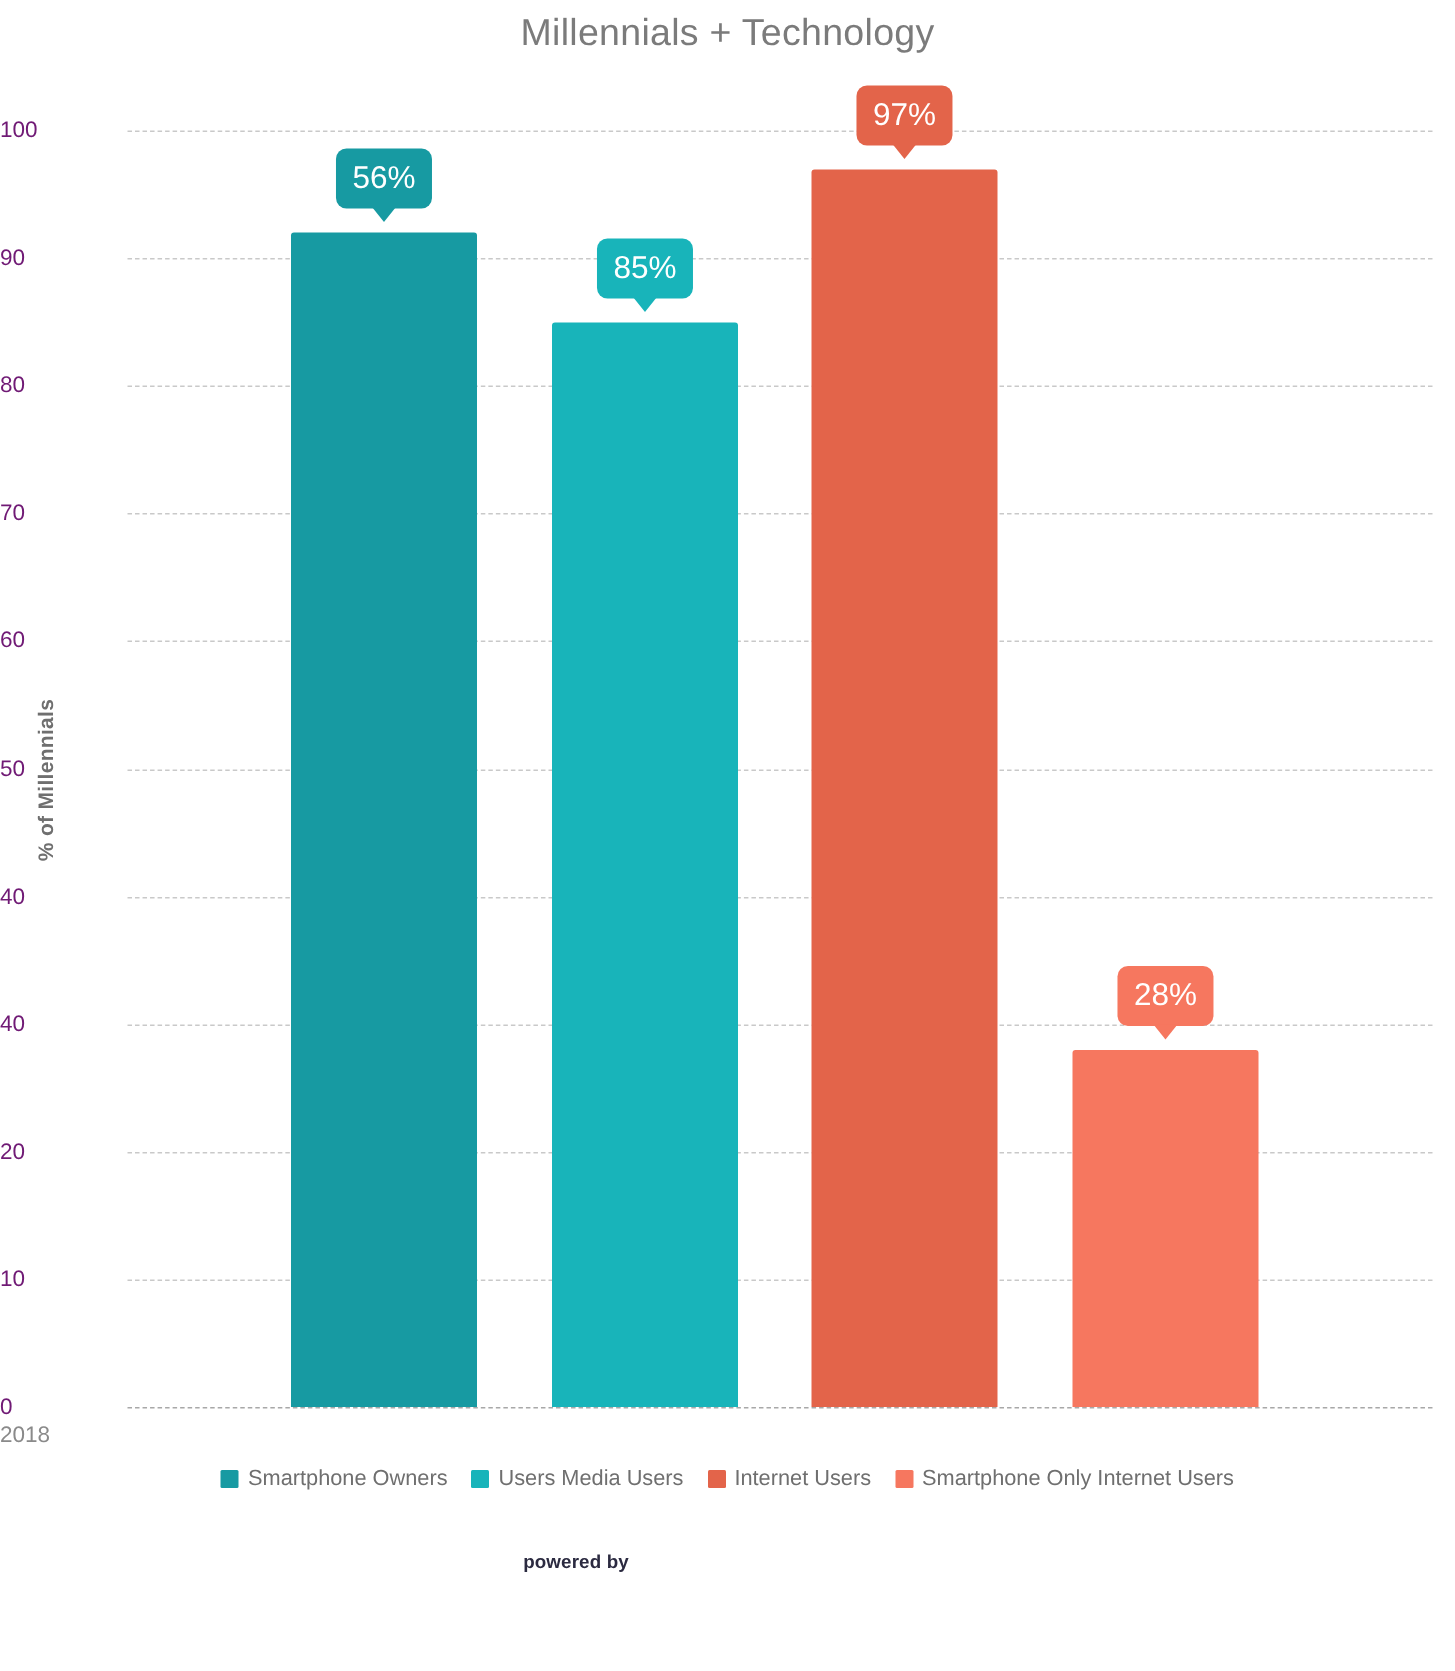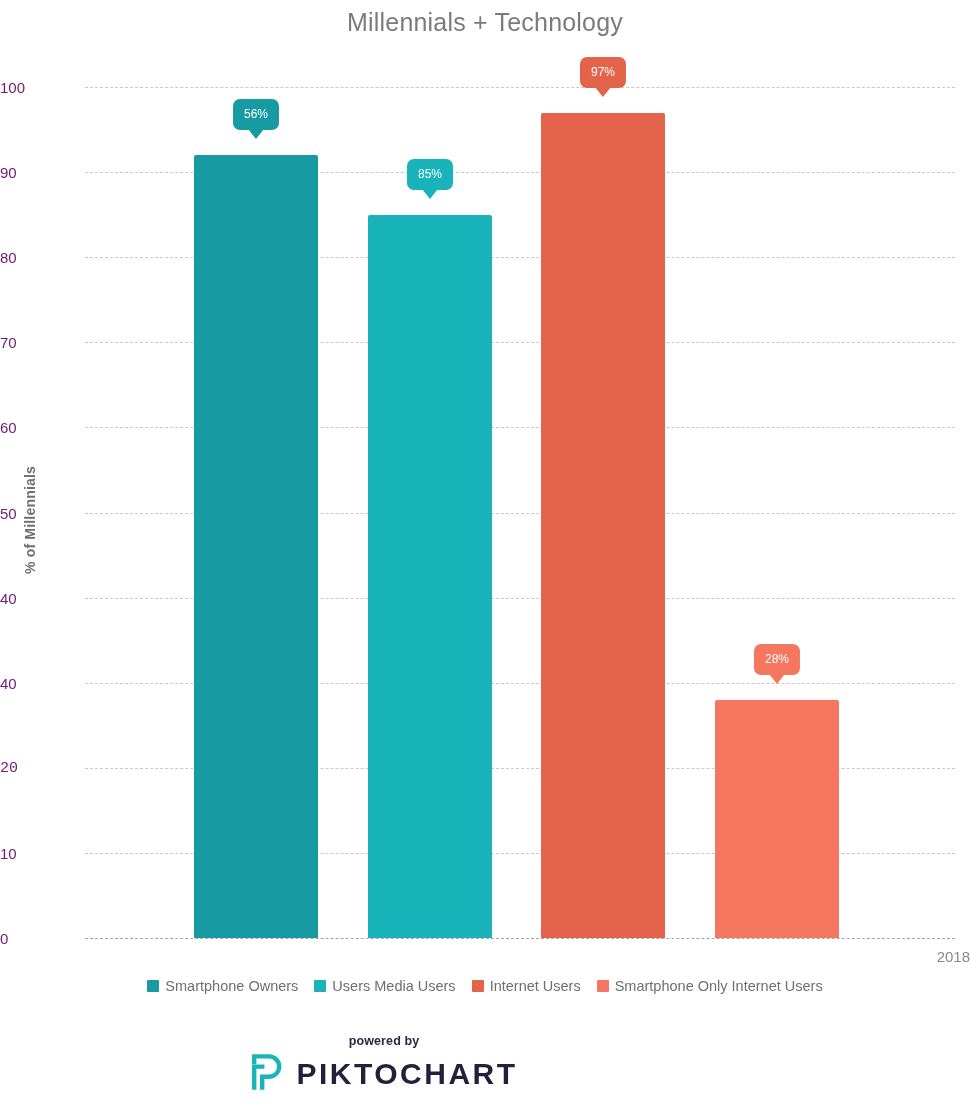--- a/index.html
+++ b/index.html
@@ -78,21 +78,21 @@
     bottom: 62px; 
     border-radius: 2px 2px 0 0;
   }
 
   
   .value-bubble {
     position: absolute;
     transform: translateX(-50%);
     border-radius: 7px;
     color: #ffffff;
-    font-size: 12px;
+    font-size: 21px;
     line-height: 1;
     padding: 9px 11px 10px 11px;
     text-align: center;
     white-space: nowrap;
   }
   .value-bubble .tail {
     position: absolute;
     left: 50%;
     bottom: -9px;
     margin-left: -8px;
@@ -103,21 +103,21 @@
     border-top-width: 10px;
     border-top-style: solid;
   }
 
   
   #x-axis-label {
     position: absolute;
     top: 948px;
     left: 0;
     width: 970px;
-    text-align: right;
+    text-align: left;
     font-size: 15px;
     color: #8a8a8a;
   }
 
   
   #legend {
     position: absolute;
     top: 978px;
     left: 0;
     width: 970px;
@@ -191,21 +191,21 @@
       <div class="gridline" style="top: 512.5px;"></div>
       <div class="gridline" style="top: 427.4px;"></div>
       <div class="gridline" style="top: 342.3px;"></div>
       <div class="gridline" style="top: 257.2px;"></div>
       <div class="gridline" style="top: 172.1px;"></div>
       <div class="gridline" style="top: 87px;"></div>
     </div>
   <div id="yticks">
       <div class="ytick" style="top: 938px;">0</div>
       <div class="ytick" style="top: 852.9px;">10</div>
-      <div class="ytick" style="top: 767.8px; font-family: Liberation Mono, monospace;">20</div>
+      <div class="ytick" style="top: 767.8px;">20</div>
       <div class="ytick" style="top: 682.7px;">40</div>
       <div class="ytick" style="top: 597.6px;">40</div>
       <div class="ytick" style="top: 512.5px;">50</div>
       <div class="ytick" style="top: 427.4px;">60</div>
       <div class="ytick" style="top: 342.3px;">70</div>
       <div class="ytick" style="top: 257.2px;">80</div>
       <div class="ytick" style="top: 172.1px;">90</div>
       <div class="ytick" style="top: 87px;">100</div>
     </div>
   <div id="bars">
@@ -239,24 +239,13 @@
       <span class="legend-label">Internet Users</span>
     </div>
     <div class="legend-item">
       <span class="legend-swatch" style="background: rgb(246, 119, 95);"></span>
       <span class="legend-label">Smartphone Only Internet Users</span>
     </div>
   </div>
 
 <div id="footer">
   <div id="powered-by">powered by</div>
-  <div id="brand-row">
-    <span id="brand-logo">
-      <svg width="34" height="36" viewBox="0 0 34 36" aria-hidden="true">
-        <g fill="none" stroke="#18B4BA" stroke-width="4.4" stroke-linecap="square">
-          <path d="M4.2,33.6 L4.2,12.6 L12.2,12.6"></path>
-          <path d="M4.2,8.0 L4.2,2.4 L19.0,2.4 C24.6,2.4 29.2,7.0 29.2,12.6 C29.2,18.2 24.6,22.8 19.0,22.8 L12.2,22.8 L12.2,33.6"></path>
-        </g>
-      </svg>
-    </span>
-    <span id="brand-name">PIKTOCHART</span>
-  </div>
 </div>
 
 </body></html>

